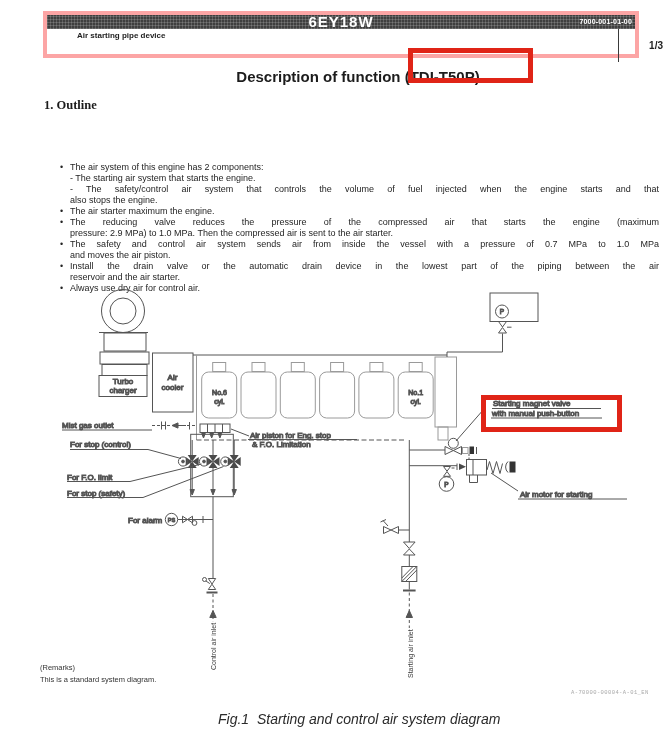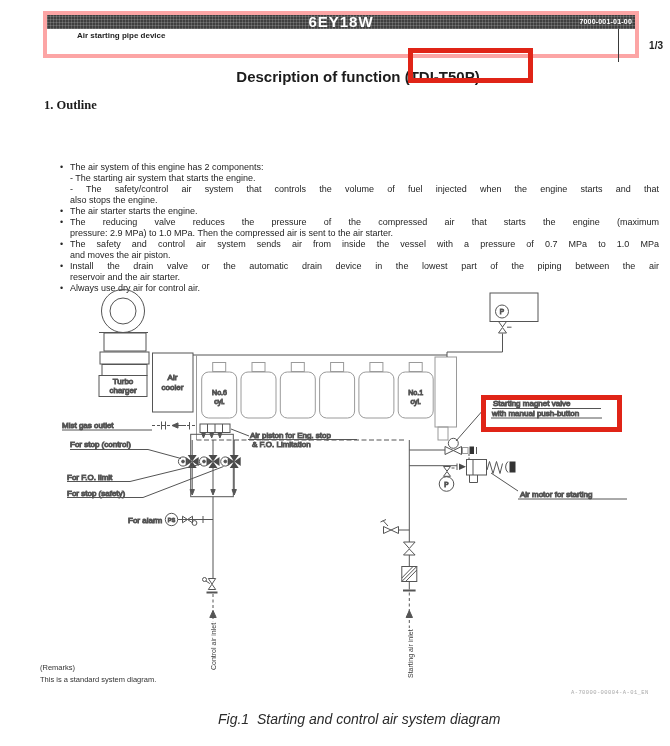--- a/index.html
+++ b/index.html
@@ -55,21 +55,21 @@
   <div class="hdr-page">1/3</div>
 </div>
 <div class="redbox redbox1"></div>
 
 <div class="sec-head">1. Outline</div>
 <div class="bullets">
   <div class="line first">The air system of this engine has 2 components:</div>
   <div class="line">- The starting air system that starts the engine.</div>
   <div class="line j">- The safety/control air system that controls the volume of fuel injected when the engine starts and that</div>
   <div class="line">also stops the engine.</div>
-  <div class="line first">The air starter starts the engine.</div>
+  <div class="line first">The air starter maximum the engine.</div>
   <div class="line first j">The reducing valve reduces the pressure of the compressed air that starts the engine (maximum</div>
   <div class="line">pressure: 2.9 MPa) to 1.0 MPa. Then the compressed air is sent to the air starter.</div>
   <div class="line first j">The safety and control air system sends air from inside the vessel with a pressure of 0.7 MPa to 1.0 MPa</div>
   <div class="line">and moves the air piston.</div>
   <div class="line first j">Install the drain valve or the automatic drain device in the lowest part of the piping between the air</div>
   <div class="line">reservoir and the air starter.</div>
   <div class="line first">Always use dry air for control air.</div>
 </div>
 
 <svg class="abs" style="left:0;top:280px;" width="670" height="440" viewBox="0 280 670 440">

